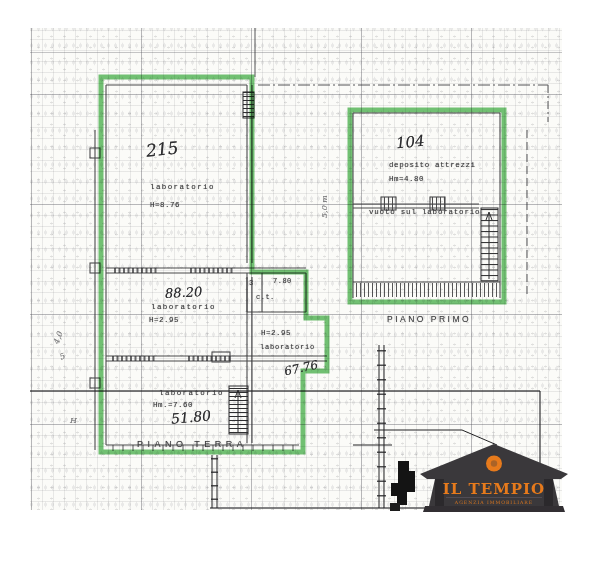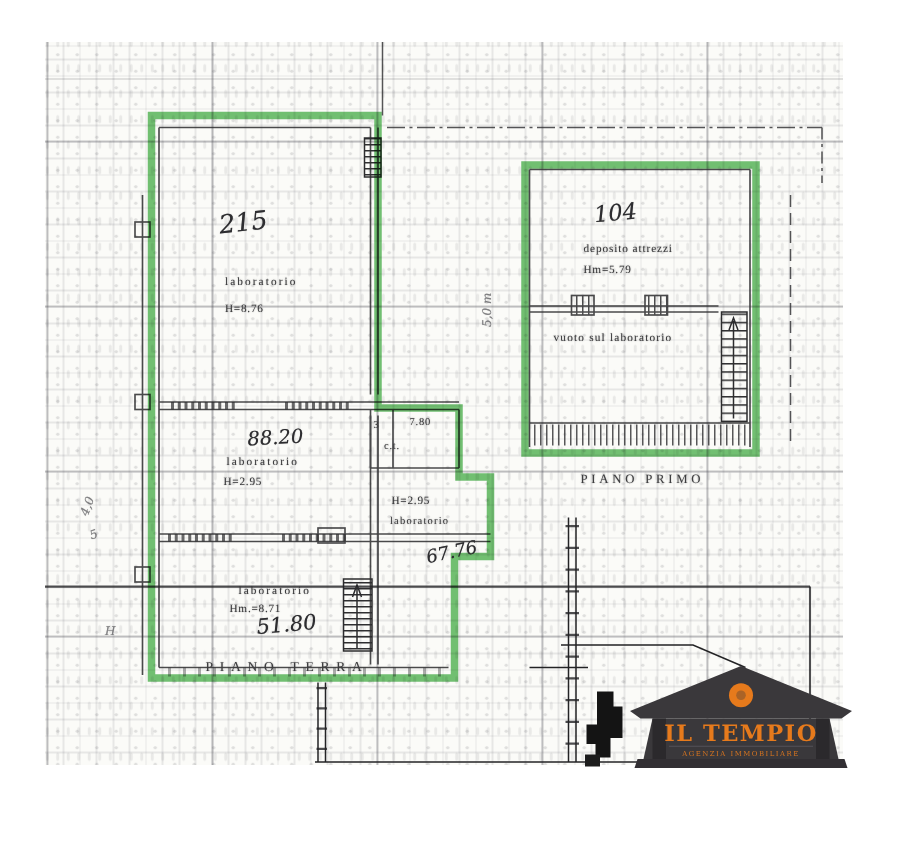--- a/index.html
+++ b/index.html
@@ -23,31 +23,31 @@
     content:"";position:absolute;inset:0;pointer-events:none;
     background-image:
       radial-gradient(rgba(50,50,58,.14) 1px, transparent 1.3px),
       radial-gradient(rgba(50,50,58,.09) 1px, transparent 1.3px);
     background-size:13px 11px,7px 17px;
     background-position:2px 3px,5px 9px;
   }
   svg.lines{position:absolute;left:0;top:0;pointer-events:none;}
   .t{position:absolute;white-space:nowrap;}
   .typed{
-    font-family:Liberation Serif, serif;font-size:7.5px;
+    font-family:Liberation Mono, monospace;font-size:7.5px;
     letter-spacing:1.4px;color:#39393b;
     text-shadow:0 0 1px rgba(70,70,70,.55);
   }
   .typed.tight{letter-spacing:.5px;}
   .hand{
     font-family:"DejaVu Serif",serif;font-style:italic;color:#2d2d30;
     text-shadow:0 0 .5px rgba(40,40,40,.6);
   }
   .floorname{
-    font-family:Liberation Serif, serif;font-size:9px;color:#3e3e40;
+    font-family:Liberation Sans, sans-serif;font-size:9px;color:#3e3e40;
     letter-spacing:4.5px;text-shadow:0 0 1px rgba(60,60,60,.5);
   }
   .faint{color:#5a5a5e;opacity:.75;}
   .logo{position:absolute;left:420px;top:444px;width:148px;height:69px;}
 </style>
 </head>
 <body>
 
 <div class="scan"></div>
 
@@ -143,29 +143,29 @@
 
 <span class="t typed tight" style="left:249px;top:279px;font-size:7px">3</span>
 <span class="t typed tight" style="left:273px;top:277px;font-size:7px">7.80</span>
 <span class="t typed tight" style="left:256px;top:293px;font-size:7px">c.t.</span>
 
 <span class="t typed tight" style="left:261px;top:329px">H=2.95</span>
 <span class="t typed" style="left:260px;top:343px;font-size:7px;letter-spacing:.8px">laboratorio</span>
 <span class="t hand" style="left:284px;top:361px;font-size:12px;transform:rotate(-12deg)">67.76</span>
 
 <span class="t typed" style="left:159px;top:389px">laboratorio</span>
-<span class="t typed tight" style="left:153px;top:401px">Hm.=8.71</span>
+<span class="t typed tight" style="left:153px;top:401px">Hm.=7.60</span>
 <span class="t hand" style="left:171px;top:409px;font-size:14px;transform:rotate(-5deg)">51.80</span>
 
 <span class="t floorname" style="left:137px;top:439px">PIANO TERRA</span>
 
 <span class="t hand" style="left:396px;top:133px;font-size:15px;transform:rotate(-5deg)">104</span>
 <span class="t typed" style="left:389px;top:161px;letter-spacing:.6px">deposito attrezzi</span>
-<span class="t typed tight" style="left:389px;top:175px">Hm=5.79</span>
-<span class="t typed" style="left:369px;top:220px;letter-spacing:.8px">vuoto sul laboratorio</span>
+<span class="t typed tight" style="left:389px;top:175px">Hm=4.80</span>
+<span class="t typed" style="left:369px;top:208px;letter-spacing:.8px">vuoto sul laboratorio</span>
 <span class="t floorname" style="left:387px;top:314px;font-size:8.5px;letter-spacing:2.5px">PIANO PRIMO</span>
 <span class="t hand faint" style="left:320px;top:218px;font-size:8px;transform:rotate(-90deg);transform-origin:0 0">5,0 m</span>
 
 <span class="t hand faint" style="left:52px;top:342px;font-size:8px;transform:rotate(-70deg);transform-origin:0 0">4,0</span>
 <span class="t hand faint" style="left:60px;top:352px;font-size:8px;transform:rotate(-20deg)">5</span>
 <span class="t hand faint" style="left:70px;top:416px;font-size:8px">H</span>
 
 <div class="logo">
   <svg width="148" height="69" viewBox="0 0 148 69">
     <polygon points="74,0 148,30 141,35 7,35 0,30" fill="#3a383b"></polygon>

